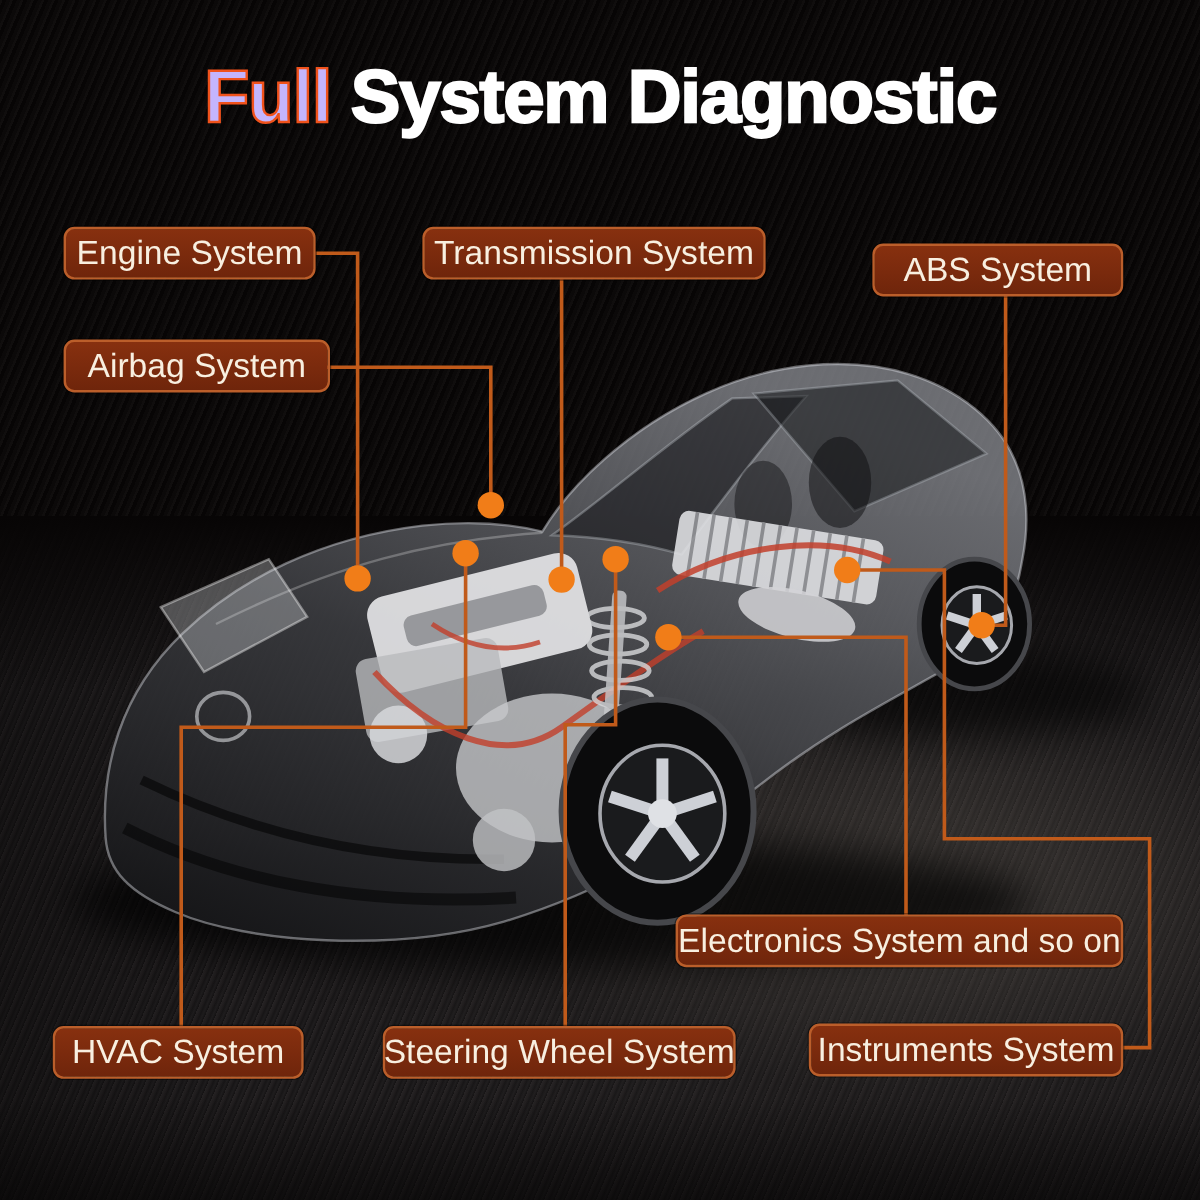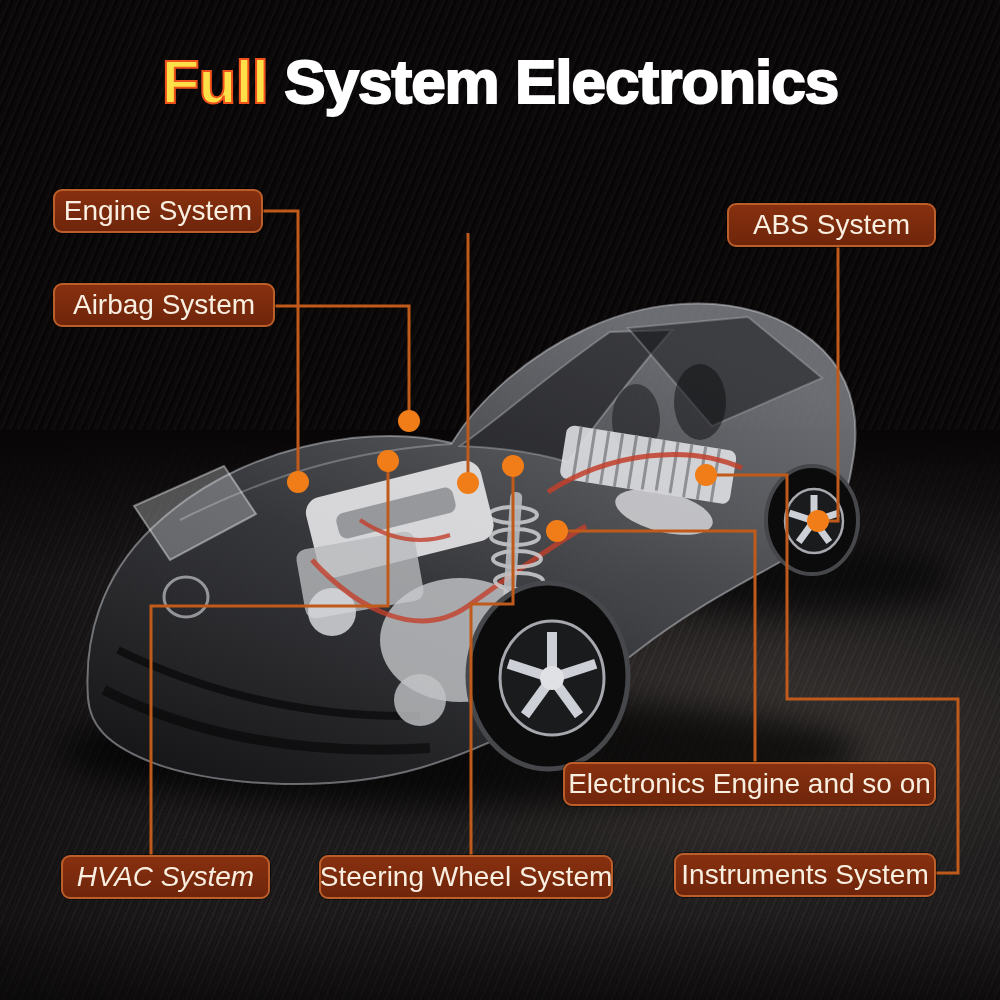--- a/index.html
+++ b/index.html
@@ -15,33 +15,33 @@
       repeating-linear-gradient(113deg, #262324 0px, #211e1f 2px, #171516 4px, #1f1d1e 6px, #141213 8px);}
   .floor::before{content:"";position:absolute;inset:0;background:
       linear-gradient(180deg, #070505 0%, rgba(7,5,5,0) 26%),
       linear-gradient(0deg, rgba(5,4,4,0.6) 0%, rgba(0,0,0,0) 15%),
       linear-gradient(90deg, rgba(5,4,4,0.35) 0%, rgba(0,0,0,0) 20%);}
   .car-svg,.wire-svg{position:absolute;left:0;top:0;}
   .wire-svg{z-index:4;}
   .title{position:absolute;top:46px;left:0;width:100%;text-align:center;margin:0;z-index:6;
     font-weight:bold;font-size:62px;letter-spacing:-1px;color:#ffffff;
     -webkit-text-stroke:2px #ffffff;}
-  .title .hl{color:#fde047;-webkit-text-stroke-color:#f0521c;}
+  .title .hl{color:#c4b5fd;-webkit-text-stroke-color:#f0521c;}
   .callout{position:absolute;height:44px;box-sizing:border-box;z-index:5;
     border:2px solid #bb5e2a;border-radius:9px;
     background:linear-gradient(180deg,#87300f 0%,#7a2a0d 55%,#6f250b 100%);
     box-shadow:0 0 0 1px rgba(0,0,0,0.45);
     display:flex;align-items:center;justify-content:center;
     color:#f8efe0;font-size:28px;white-space:nowrap;padding:16px 4px;}
   #c-engine{left:53px;top:189px;width:210px;}
   #c-transmission{left:352px;top:189px;width:286px;}
   #c-abs{left:727px;top:203px;width:209px;}
   #c-airbag{left:53px;top:283px;width:222px;}
   #c-electronics{left:563px;top:762px;width:373px;}
-  #c-hvac{left:61px;top:855px;width:209px;font-style:italic;}
+  #c-hvac{left:44px;top:855px;width:209px;}
   #c-steering{left:319px;top:855px;width:294px;}
   #c-instruments{left:674px;top:853px;width:262px;}
 </style>
 </head>
 <body>
 
 <div class="stage">
 
   <div class="bg-texture"></div>
   <div class="floor"></div>
@@ -143,33 +143,36 @@
       <circle cx="409" cy="421" r="11"></circle>
       <circle cx="468" cy="483" r="11"></circle>
       <circle cx="818" cy="521" r="11"></circle>
       <circle cx="557" cy="531" r="11"></circle>
       <circle cx="388" cy="461" r="11"></circle>
       <circle cx="513" cy="466" r="11"></circle>
       <circle cx="706" cy="475" r="11"></circle>
     </g>
   </svg>
 
-  <h1 class="title"><span class="hl">Full</span><span> System Electronics</span></h1>
+  <h1 class="title"><span class="hl">Full</span><span> System Diagnostic</span></h1>
 
   <div class="callout" id="c-engine">
     <span>Engine System</span>
+  </div>
+  <div class="callout" id="c-transmission">
+    <span>Transmission System</span>
   </div>
   <div class="callout" id="c-abs">
     <span>ABS System</span>
   </div>
   <div class="callout" id="c-airbag">
     <span>Airbag System</span>
   </div>
   <div class="callout" id="c-electronics">
-    <span>Electronics Engine and so on</span>
+    <span>Electronics System and so on</span>
   </div>
   <div class="callout" id="c-hvac">
     <span>HVAC System</span>
   </div>
   <div class="callout" id="c-instruments">
     <span>Instruments System</span>
   </div>
   <div class="callout" id="c-steering">
     <span>Steering Wheel System</span>
   </div>

